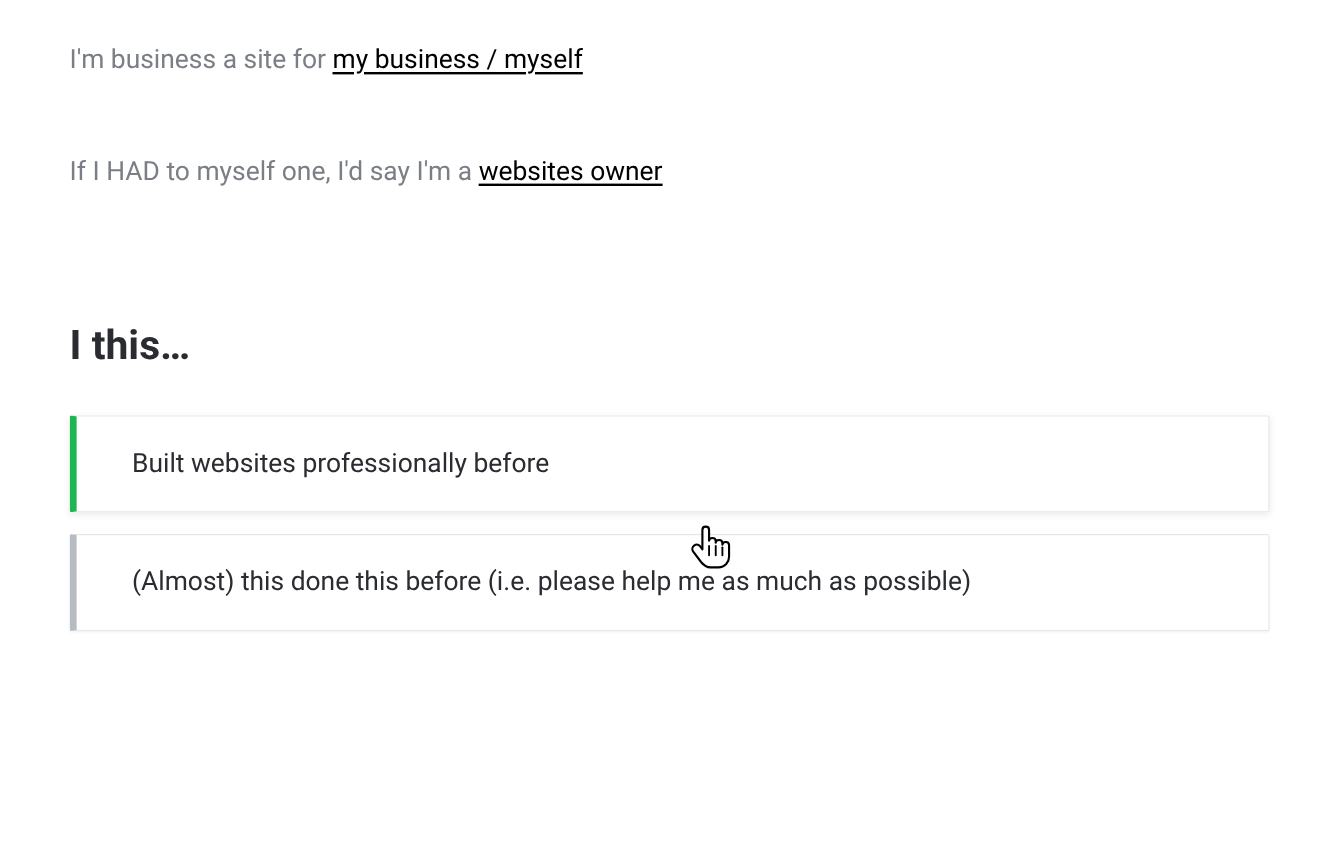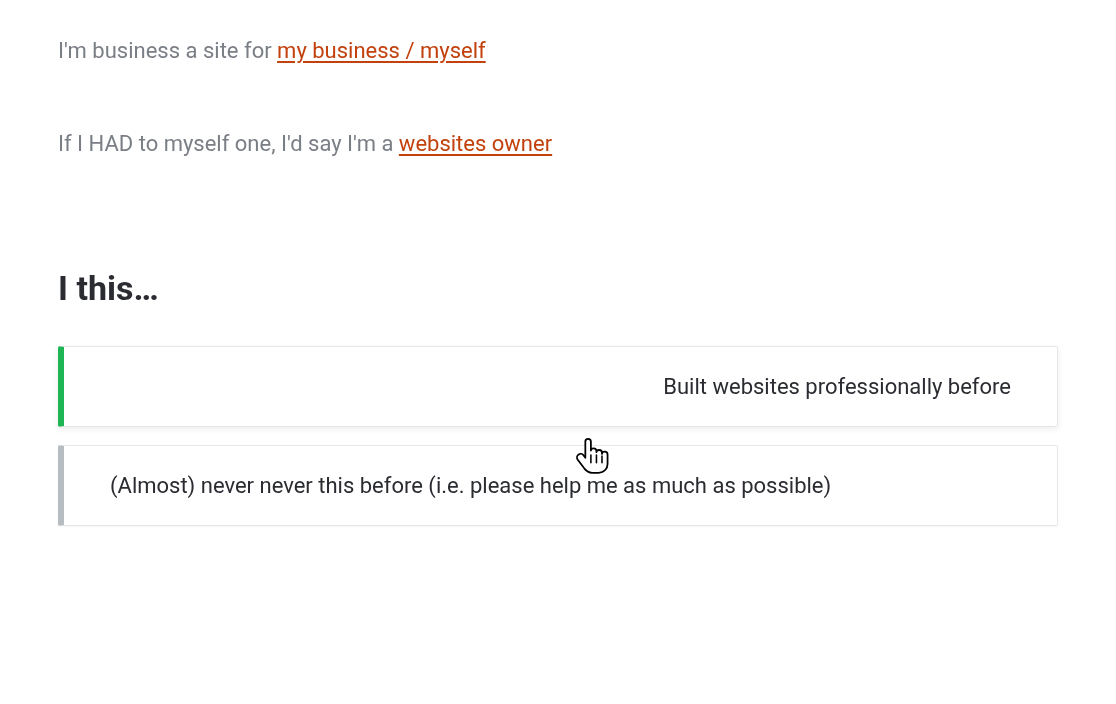--- a/index.html
+++ b/index.html
@@ -17,21 +17,21 @@
       position: relative;
     }
     .previous-answer {
       font-size: 22px;
       color: #7a7e85;
       font-weight: 400;
       margin-bottom: 62px;
       line-height: 1.4;
     }
     .previous-answer .underline-link {
-      color: #c2410c;
+      color: #000000;
       text-decoration: underline;
       text-underline-offset: 3px;
       text-decoration-thickness: 1.5px;
       cursor: pointer;
     }
     .question-heading {
       font-size: 34px;
       font-weight: 700;
       color: #2a2c31;
       margin-top: 108px;
@@ -51,21 +51,20 @@
       color: #2a2c31;
       font-weight: 400;
       cursor: pointer;
       box-shadow: 0 1px 2px rgba(0,0,0,0.04);
       border-radius: 2px;
       position: relative;
     }
     .option.hovered {
       border-left-color: #1eb654;
       box-shadow: 0 2px 6px rgba(0,0,0,0.08);
-      text-align: right;
     }
     .cursor-icon {
       position: absolute;
       left: 574px;
       top: 435px;
       width: 36px;
       height: 40px;
       pointer-events: none;
     }
   </style>
@@ -80,21 +79,21 @@
   <span>If I HAD to myself one, I'd say I'm a </span><span class="underline-link">websites owner</span>
 </div>
 
 <h1 class="question-heading">I this…</h1>
 
 <div class="options">
   <div class="option hovered">
     <span>Built websites professionally before</span>
   </div>
   <div class="option">
-    <span>(Almost) never never this before (i.e. please help me as much as possible)</span>
+    <span>(Almost) this done this before (i.e. please help me as much as possible)</span>
   </div>
 </div>
 
 <svg class="cursor-icon" viewBox="0 0 32 36">
   <path d="M10 6 
            C10 4.5 11 3.5 12.5 3.5 
            C14 3.5 15 4.5 15 6 
            L15 14 
            C15 13 16 12 17.5 12 
            C19 12 20 13 20 14.5 

